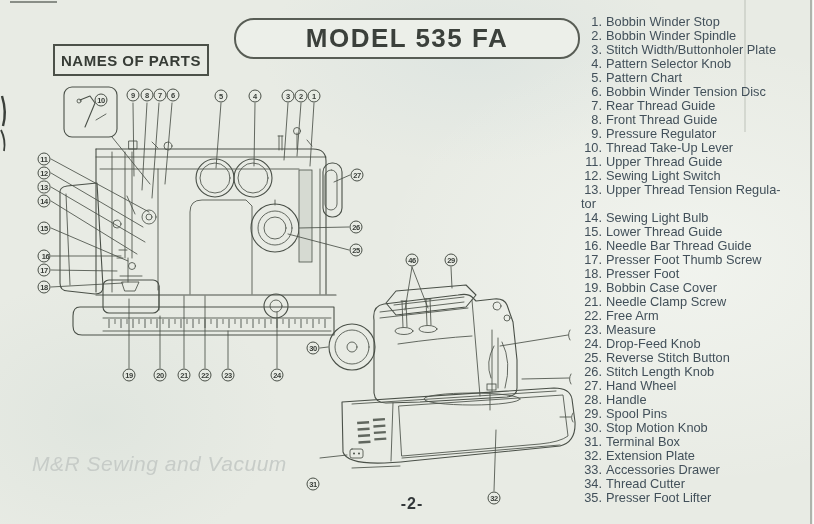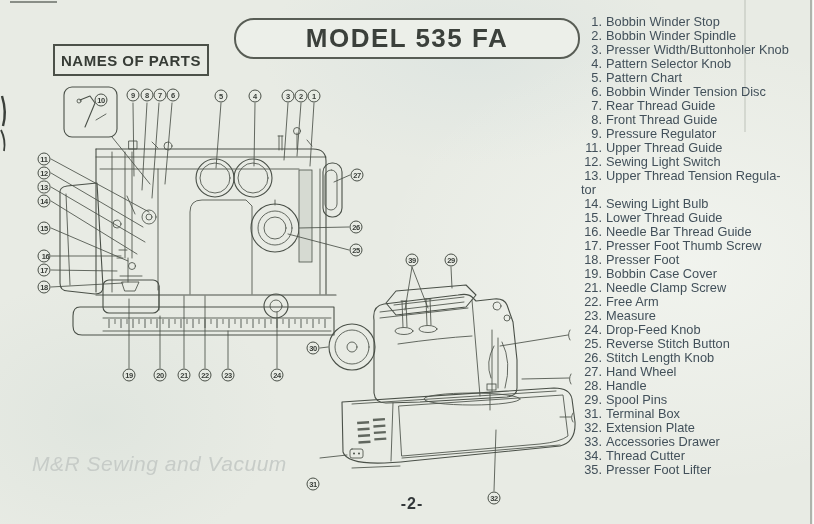--- a/index.html
+++ b/index.html
@@ -206,34 +206,35 @@
   <div id="names-box" class="abs">
     <span>NAMES OF PARTS</span>
   </div>
 
   <div id="parts-list" class="abs">
 
       <div class="part-line"><span class="pnum">1.</span><span class="plabel">Bobbin Winder Stop</span></div>
 
       <div class="part-line"><span class="pnum">2.</span><span class="plabel">Bobbin Winder Spindle</span></div>
 
-      <div class="part-line"><span class="pnum">3.</span><span class="plabel">Presser Width/Buttonholer Knob</span></div>
+      <div class="part-line"><span class="pnum">3.</span><span class="plabel">Stitch Width/Buttonholer Plate</span></div>
 
       <div class="part-line"><span class="pnum">4.</span><span class="plabel">Pattern Selector Knob</span></div>
 
       <div class="part-line"><span class="pnum">5.</span><span class="plabel">Pattern Chart</span></div>
 
       <div class="part-line"><span class="pnum">6.</span><span class="plabel">Bobbin Winder Tension Disc</span></div>
 
       <div class="part-line"><span class="pnum">7.</span><span class="plabel">Rear Thread Guide</span></div>
 
       <div class="part-line"><span class="pnum">8.</span><span class="plabel">Front Thread Guide</span></div>
 
       <div class="part-line"><span class="pnum">9.</span><span class="plabel">Pressure Regulator</span></div>
 
+      <div class="part-line"><span class="pnum">10.</span><span class="plabel">Thread Take-Up Lever</span></div>
 
       <div class="part-line"><span class="pnum">11.</span><span class="plabel">Upper Thread Guide</span></div>
 
       <div class="part-line"><span class="pnum">12.</span><span class="plabel">Sewing Light Switch</span></div>
 
       <div class="part-line"><span class="pnum">13.</span><span class="plabel">Upper Thread Tension Regula-</span><div class="pcont">tor</div></div>
 
       <div class="part-line"><span class="pnum">14.</span><span class="plabel">Sewing Light Bulb</span></div>
 
       <div class="part-line"><span class="pnum">15.</span><span class="plabel">Lower Thread Guide</span></div>
@@ -258,20 +259,21 @@
       <div class="part-line"><span class="pnum">25.</span><span class="plabel">Reverse Stitch Button</span></div>
 
       <div class="part-line"><span class="pnum">26.</span><span class="plabel">Stitch Length Knob</span></div>
 
       <div class="part-line"><span class="pnum">27.</span><span class="plabel">Hand Wheel</span></div>
 
       <div class="part-line"><span class="pnum">28.</span><span class="plabel">Handle</span></div>
 
       <div class="part-line"><span class="pnum">29.</span><span class="plabel">Spool Pins</span></div>
 
+      <div class="part-line"><span class="pnum">30.</span><span class="plabel">Stop Motion Knob</span></div>
 
       <div class="part-line"><span class="pnum">31.</span><span class="plabel">Terminal Box</span></div>
 
       <div class="part-line"><span class="pnum">32.</span><span class="plabel">Extension Plate</span></div>
 
       <div class="part-line"><span class="pnum">33.</span><span class="plabel">Accessories Drawer</span></div>
 
       <div class="part-line"><span class="pnum">34.</span><span class="plabel">Thread Cutter</span></div>
 
       <div class="part-line"><span class="pnum">35.</span><span class="plabel">Presser Foot Lifter</span></div>
@@ -381,21 +383,21 @@
 
       <div class="callout" style="left: 356px; top: 227px;">
         <span>26</span>
       </div>
 
       <div class="callout" style="left: 356px; top: 250px;">
         <span>25</span>
       </div>
 
       <div class="callout" style="left: 412px; top: 260px;">
-        <span>39</span>
+        <span>46</span>
       </div>
 
       <div class="callout" style="left: 451px; top: 260px;">
         <span>29</span>
       </div>
 
       <div class="callout" style="left: 313px; top: 348px;">
         <span>30</span>
       </div>
 

